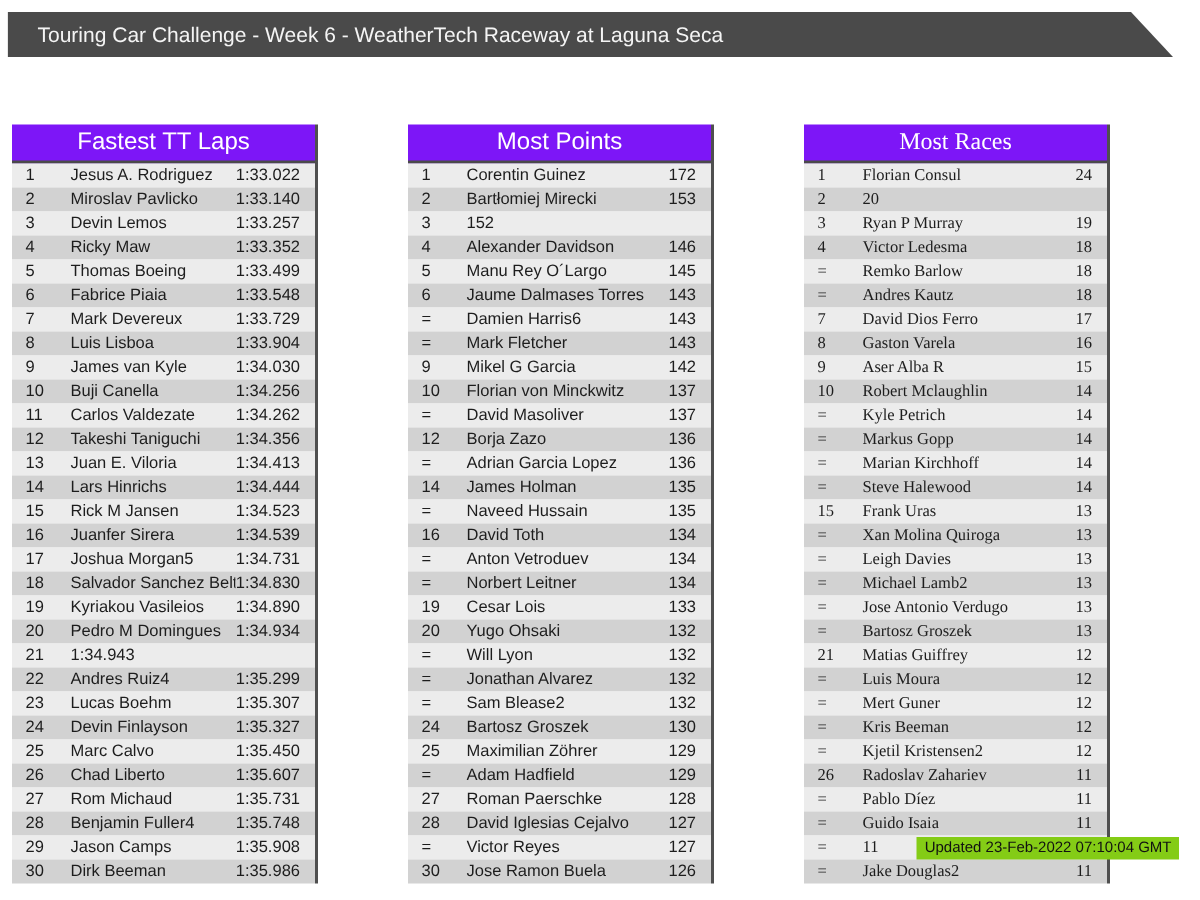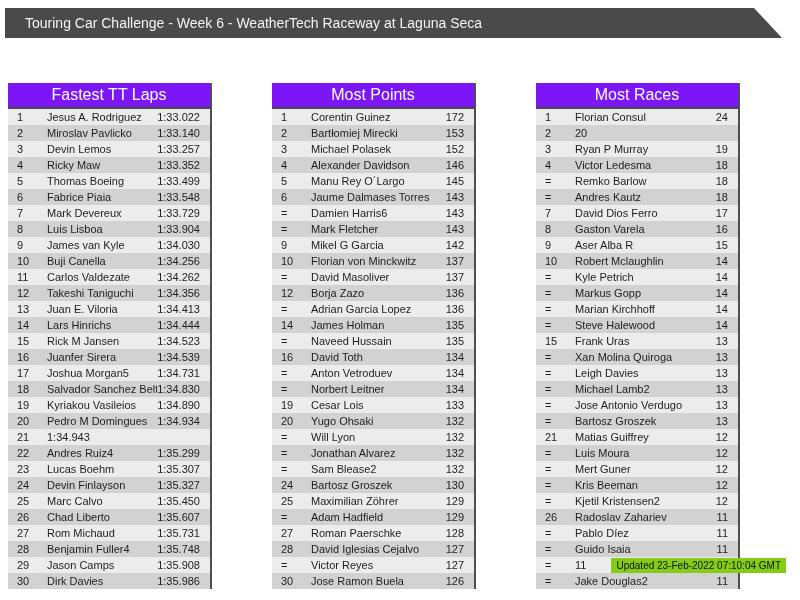--- a/index.html
+++ b/index.html
@@ -31,21 +31,21 @@
   .tbl {
     position: absolute;
     top: 47px;
     width: 204px;
     box-sizing: border-box;
     border-right: 2px solid #4f4f4f;
     margin-top: 36px;
   }
   .tbl-1 { left: 8px; }
   .tbl-2 { left: 272px; }
-  .tbl-3 { left: 536px; }
+  .tbl-3 { left: 536px; font-family: Liberation Serif, serif; }
 
   .tbl-header {
     height: 24px;
     background: #7d16f7;
     border-bottom: 2px solid #4a4a4a;
     color: #ffffff;
     font-size: 16px;
     line-height: 24px;
     text-align: center;
   }
@@ -269,21 +269,21 @@
       </div>
 
       <div class="row">
         <div class="rank">29</div>
         <div class="name">Jason Camps</div>
         <div class="value">1:35.908</div>
       </div>
 
       <div class="row">
         <div class="rank">30</div>
-        <div class="name">Dirk Davies</div>
+        <div class="name">Dirk Beeman</div>
         <div class="value">1:35.986</div>
       </div>
     </div>
 </div>
 
 <div class="tbl tbl-2">
   <div class="tbl-header">
     <span>Most Points</span>
   </div>
   <div class="rows">
@@ -295,21 +295,20 @@
       </div>
 
       <div class="row">
         <div class="rank">2</div>
         <div class="name">Bartłomiej Mirecki</div>
         <div class="value">153</div>
       </div>
 
       <div class="row">
         <div class="rank">3</div>
-        <div class="name">Michael Polasek</div>
         <div class="value">152</div>
       </div>
 
       <div class="row">
         <div class="rank">4</div>
         <div class="name">Alexander Davidson</div>
         <div class="value">146</div>
       </div>
 
       <div class="row">

